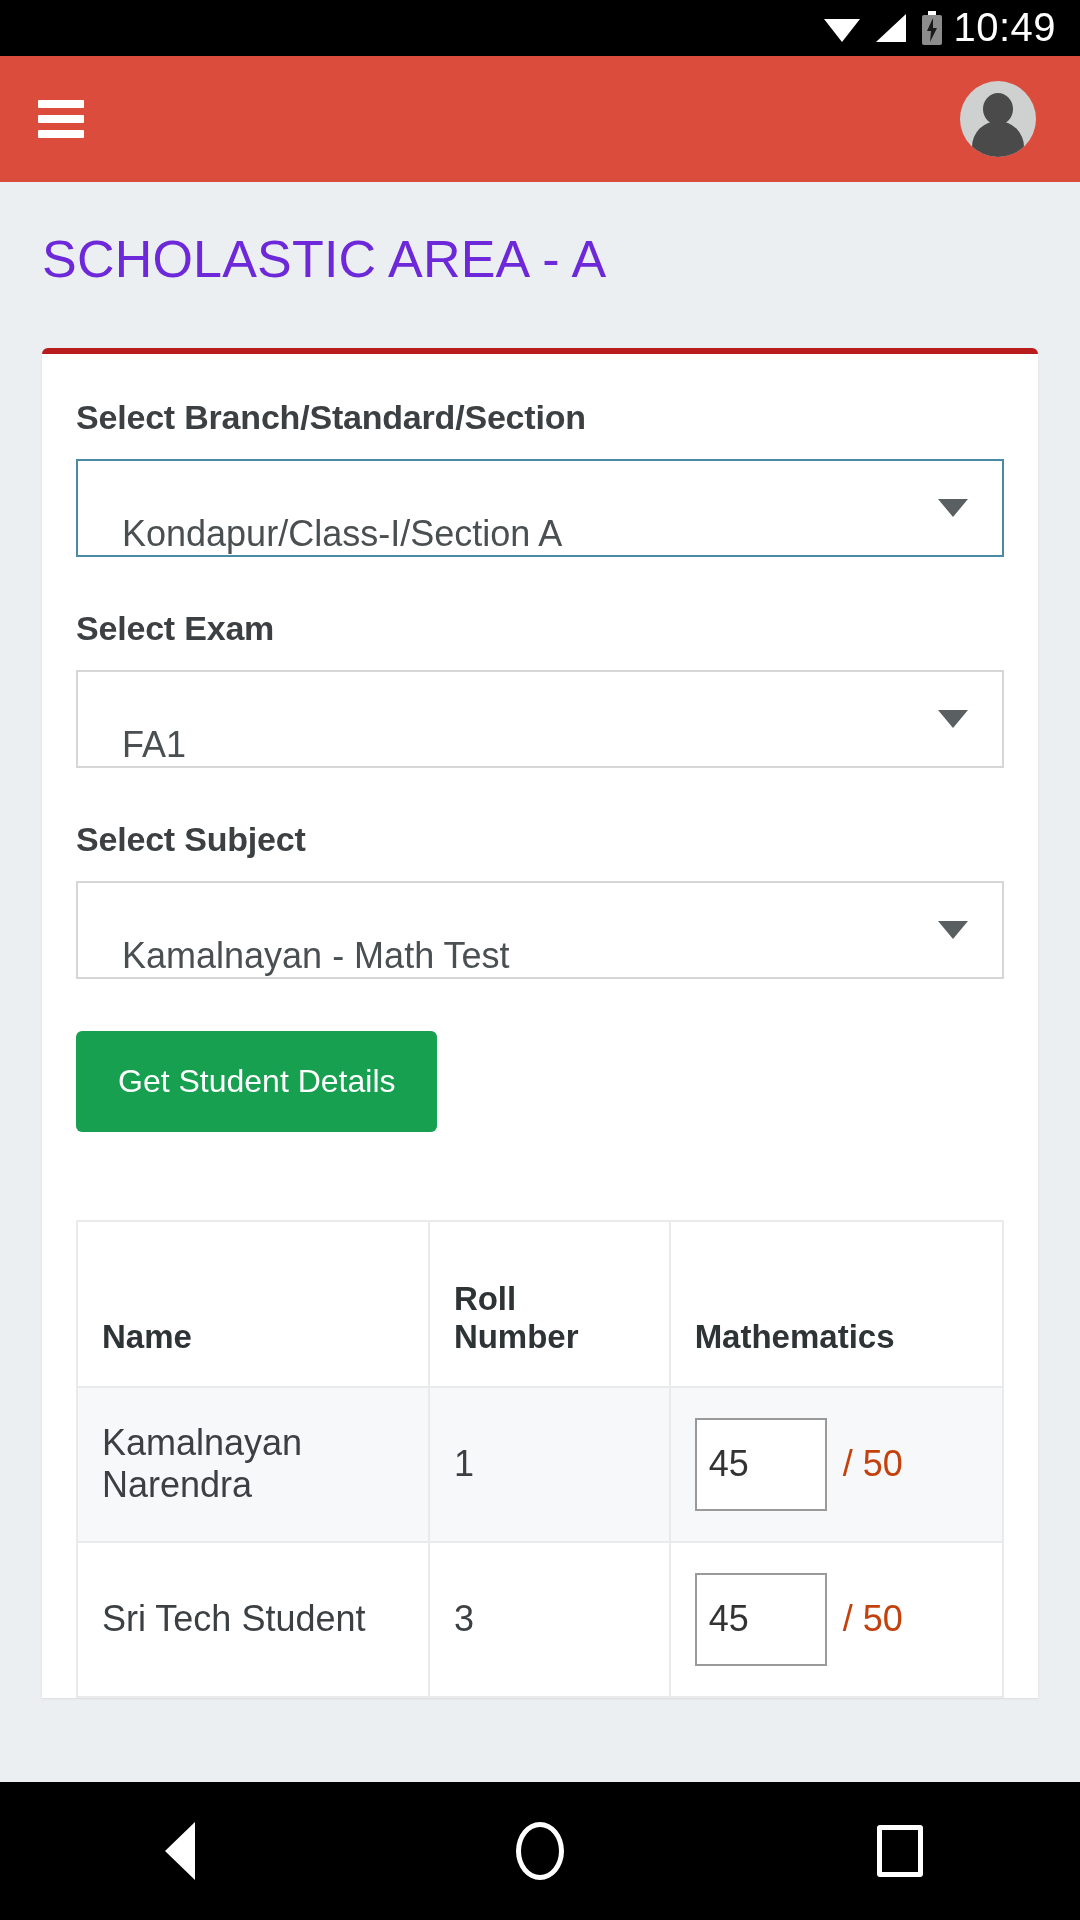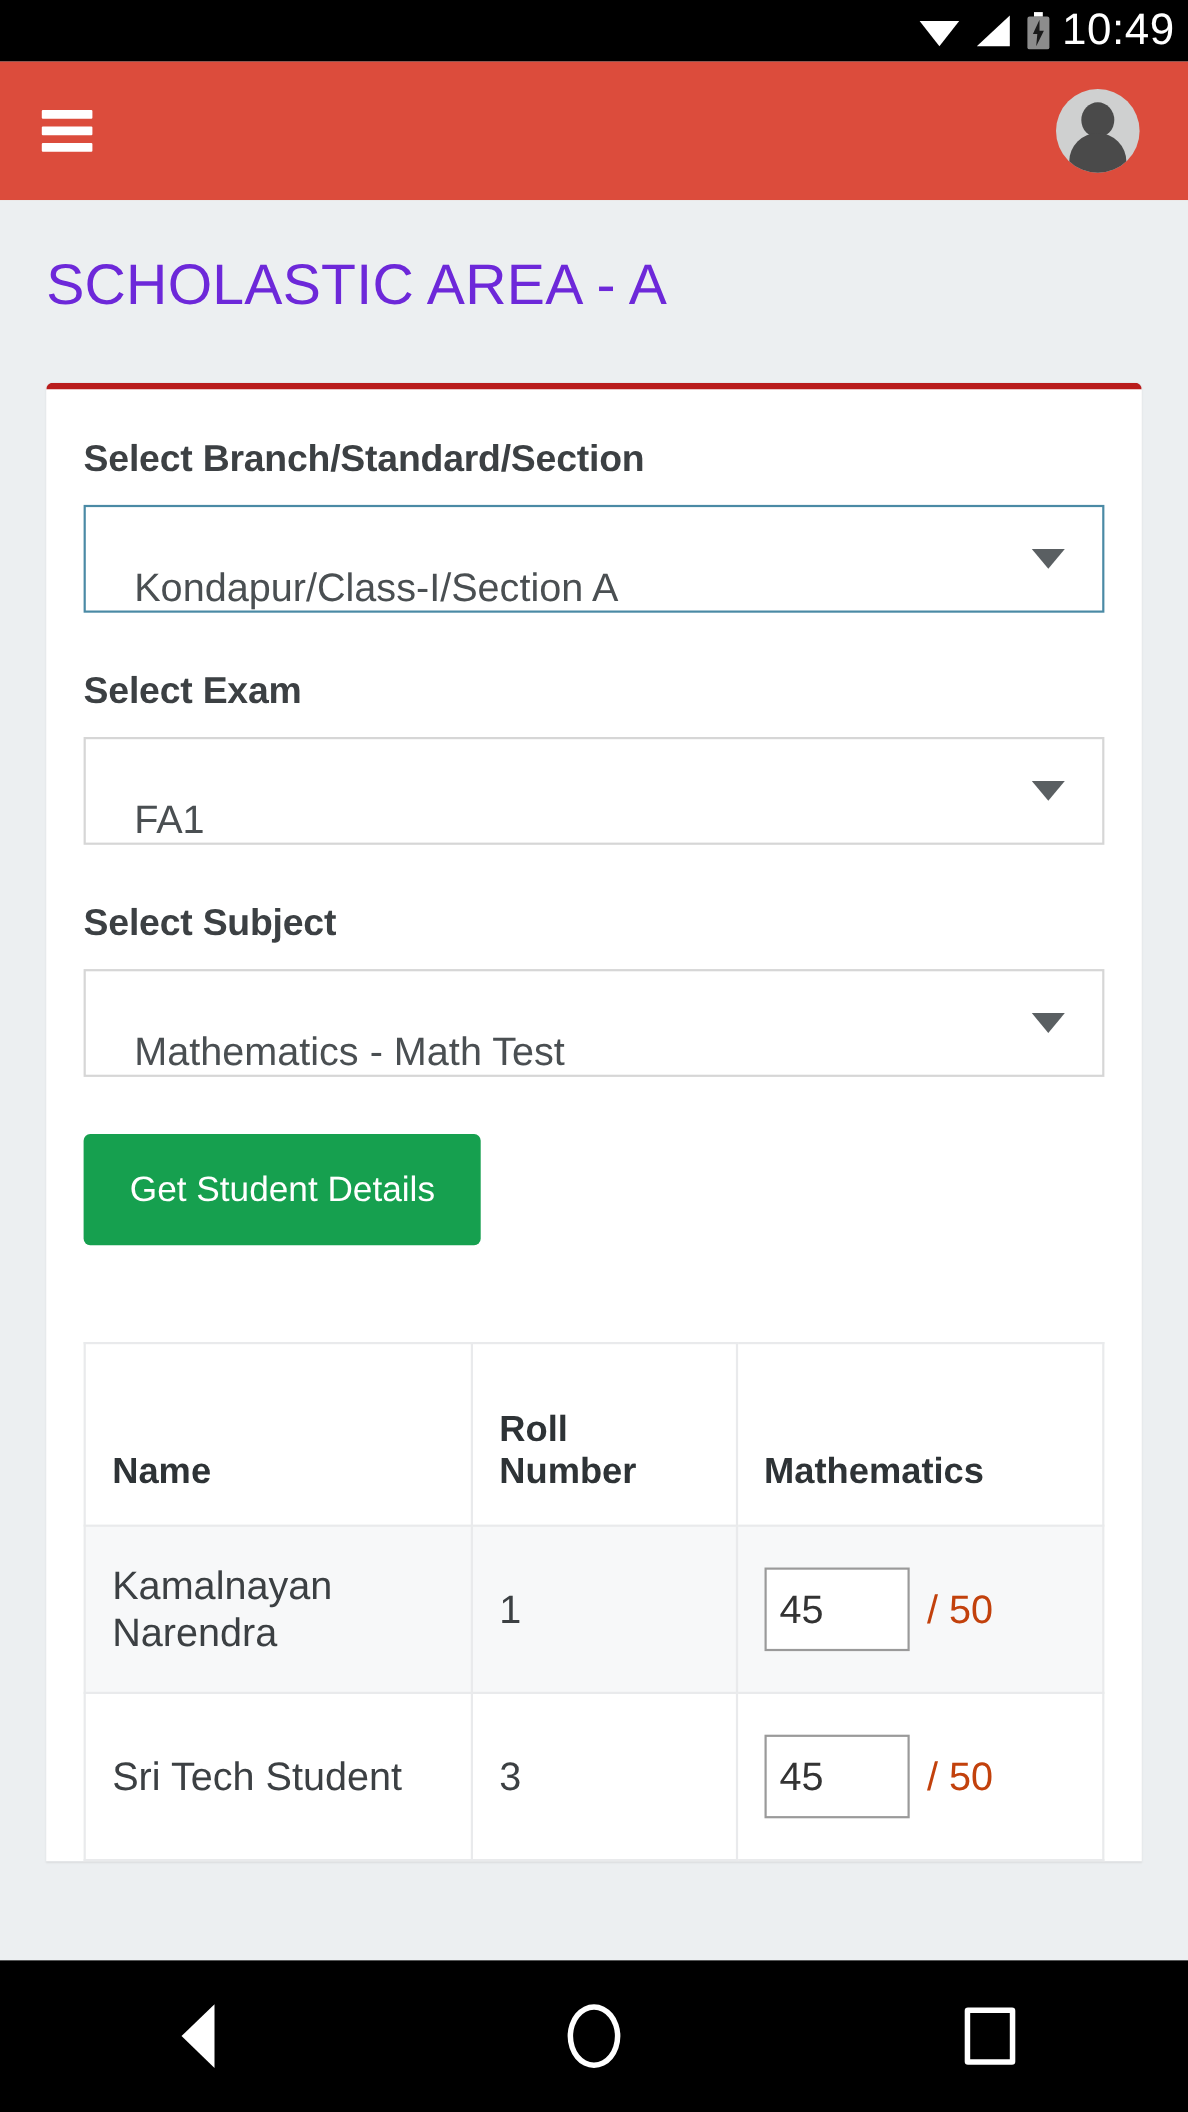--- a/index.html
+++ b/index.html
@@ -8,21 +8,21 @@
     background: #eceff1;
     font-family: "Liberation Sans", sans-serif;
     overflow: hidden;
   }
   .phone { position: relative; width: 1080px; height: 1920px; display: flex; flex-direction: column; }
 
   
   .statusbar {
     height: 56px; background: #000; flex: 0 0 56px;
     display: flex; align-items: center; justify-content: flex-end;
-    padding-right: 12px; gap: 4px;
+    padding-right: 24px; gap: 4px;
   }
   .sb-icons { display: flex; align-items: center; gap: 13px; }
   .wifi-ico { width: 38px; height: 30px; position: relative; }
   .wifi-ico svg, .sig-ico svg, .bat-ico svg { display: block; }
   .clock {
     color: #fff; font-size: 40px; font-weight: 400; letter-spacing: 0.5px;
     line-height: 1; padding-bottom: 2px; margin-left: 6px;
   }
 
   
@@ -111,21 +111,21 @@
     padding: 30px 24px;
     height: 152px;
   }
   tr.row-alt td { background: #f7f8f9; }
   col.c-name  { width: 38%; }
   col.c-roll  { width: 26%; }
   col.c-sub   { width: 36%; }
 
   .score-wrap { display: flex; align-items: center; gap: 16px; }
   .score-input {
-    width: 132px; height: 76px;
+    width: 132px; height: 93px;
     border: 2px solid #9a9a9a; background: #fff;
     font-size: 36px; font-family: inherit; color: #333;
     padding: 0 12px;
   }
   .score-max { font-size: 36px; color: #c2410c; white-space: nowrap; }
 
   
   .navbar {
     flex: 0 0 138px; height: 138px; background: #000;
     display: flex; align-items: center; justify-content: space-around;
@@ -188,21 +188,21 @@
       </div>
 
       <div class="field-label spaced">Select Exam</div>
       <div class="select-box">
         <span>FA1</span>
         <span class="caret"></span>
       </div>
 
       <div class="field-label spaced">Select Subject</div>
       <div class="select-box">
-        <span>Mathematics - Math Test</span>
+        <span>Kamalnayan - Math Test</span>
         <span class="caret"></span>
       </div>
 
       <button class="btn-primary">Get Student Details</button>
 
       <table class="students">
         <colgroup>
           <col class="c-name">
             <col class="c-roll">
             <col class="c-sub">

